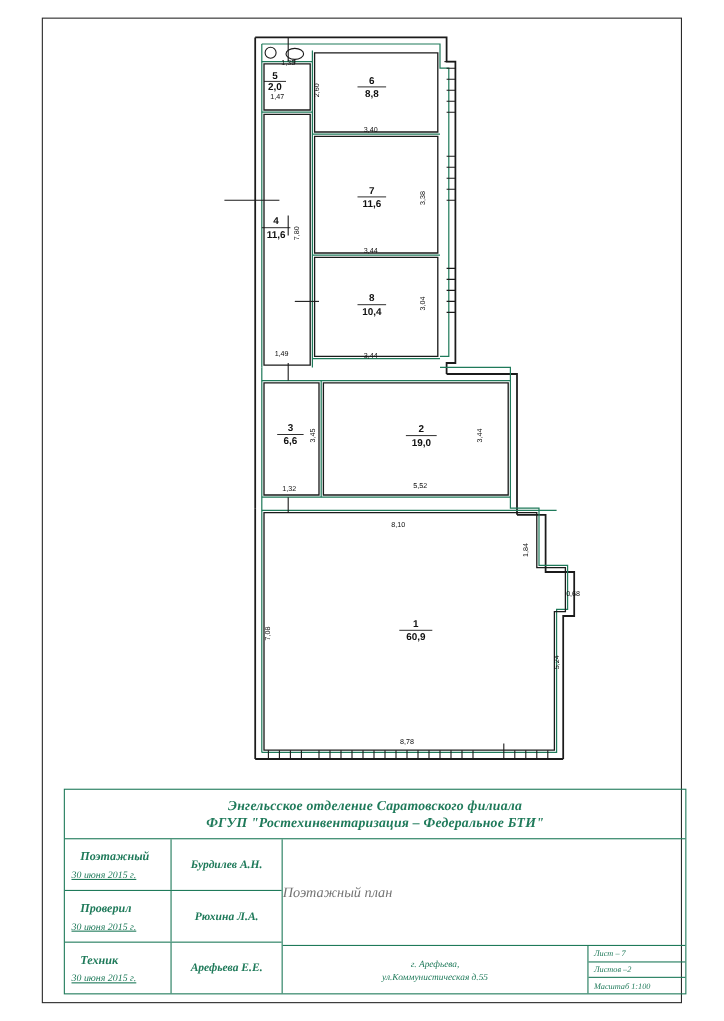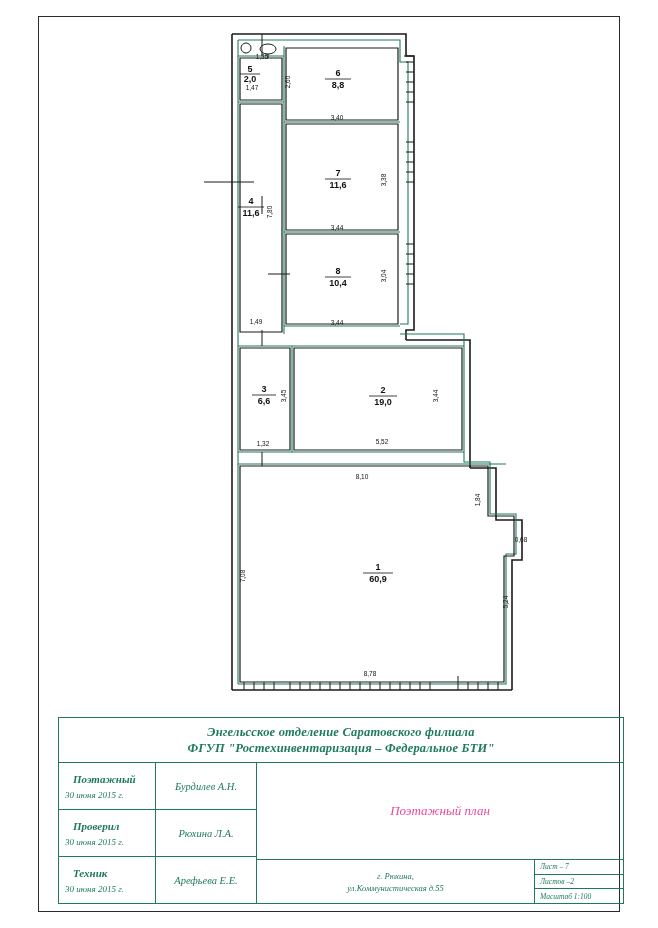--- a/index.html
+++ b/index.html
@@ -95,30 +95,32 @@
     font-weight: bold;
     font-size: 11px;
     padding-left: 8px;
   }
   .role-date {
     color: #1f7a5a;
     font-family: "Liberation Serif", serif;
     font-style: italic;
     font-size: 9px;
     margin-top: 5px;
+    text-decoration: underline;
   }
   .role-name {
     flex: 1;
     display: flex;
     align-items: center;
     justify-content: center;
     color: #1f7a5a;
     font-family: "Liberation Serif", serif;
     font-style: italic;
     font-size: 10.5px;
+    font-weight: bold;
   }
   .col-mp {
     width: 72px;
     border-right: 1px solid #1f7a5a;
     position: relative;
   }
   .mp-label {
     position: absolute;
     left: 18px;
     top: 5px;
@@ -130,23 +132,23 @@
   .col-right {
     flex: 1;
     display: flex;
     flex-direction: column;
   }
   .plan-name {
     height: 96px;
     border-bottom: 1px solid #1f7a5a;
     display: flex;
     flex-direction: column;
-    align-items: center;
-    justify-content: center;
-    color: #ec4899;
+    align-items: flex-start;
+    justify-content: center;
+    color: #737373;
     font-family: "Liberation Serif", serif;
     font-style: italic;
     font-size: 13px;
     line-height: 26px;
   }
   .addr-row {
     flex: 1;
     display: flex;
   }
   .addr {
@@ -357,21 +359,21 @@
         </div>
       </div>
 
 
       <div class="col-right">
         <div class="plan-name">
           <span>Поэтажный план</span>
         </div>
         <div class="addr-row">
           <div class="addr">
-            <span>г. Рюхина,</span>
+            <span>г. Арефьева,</span>
             <span>ул.Коммунистическая д.55</span>
           </div>
           <div class="meta">
             <div>Лист – 7</div>
             <div>Листов –2</div>
             <div>Масштаб 1:100</div>
           </div>
         </div>
       </div>
 

